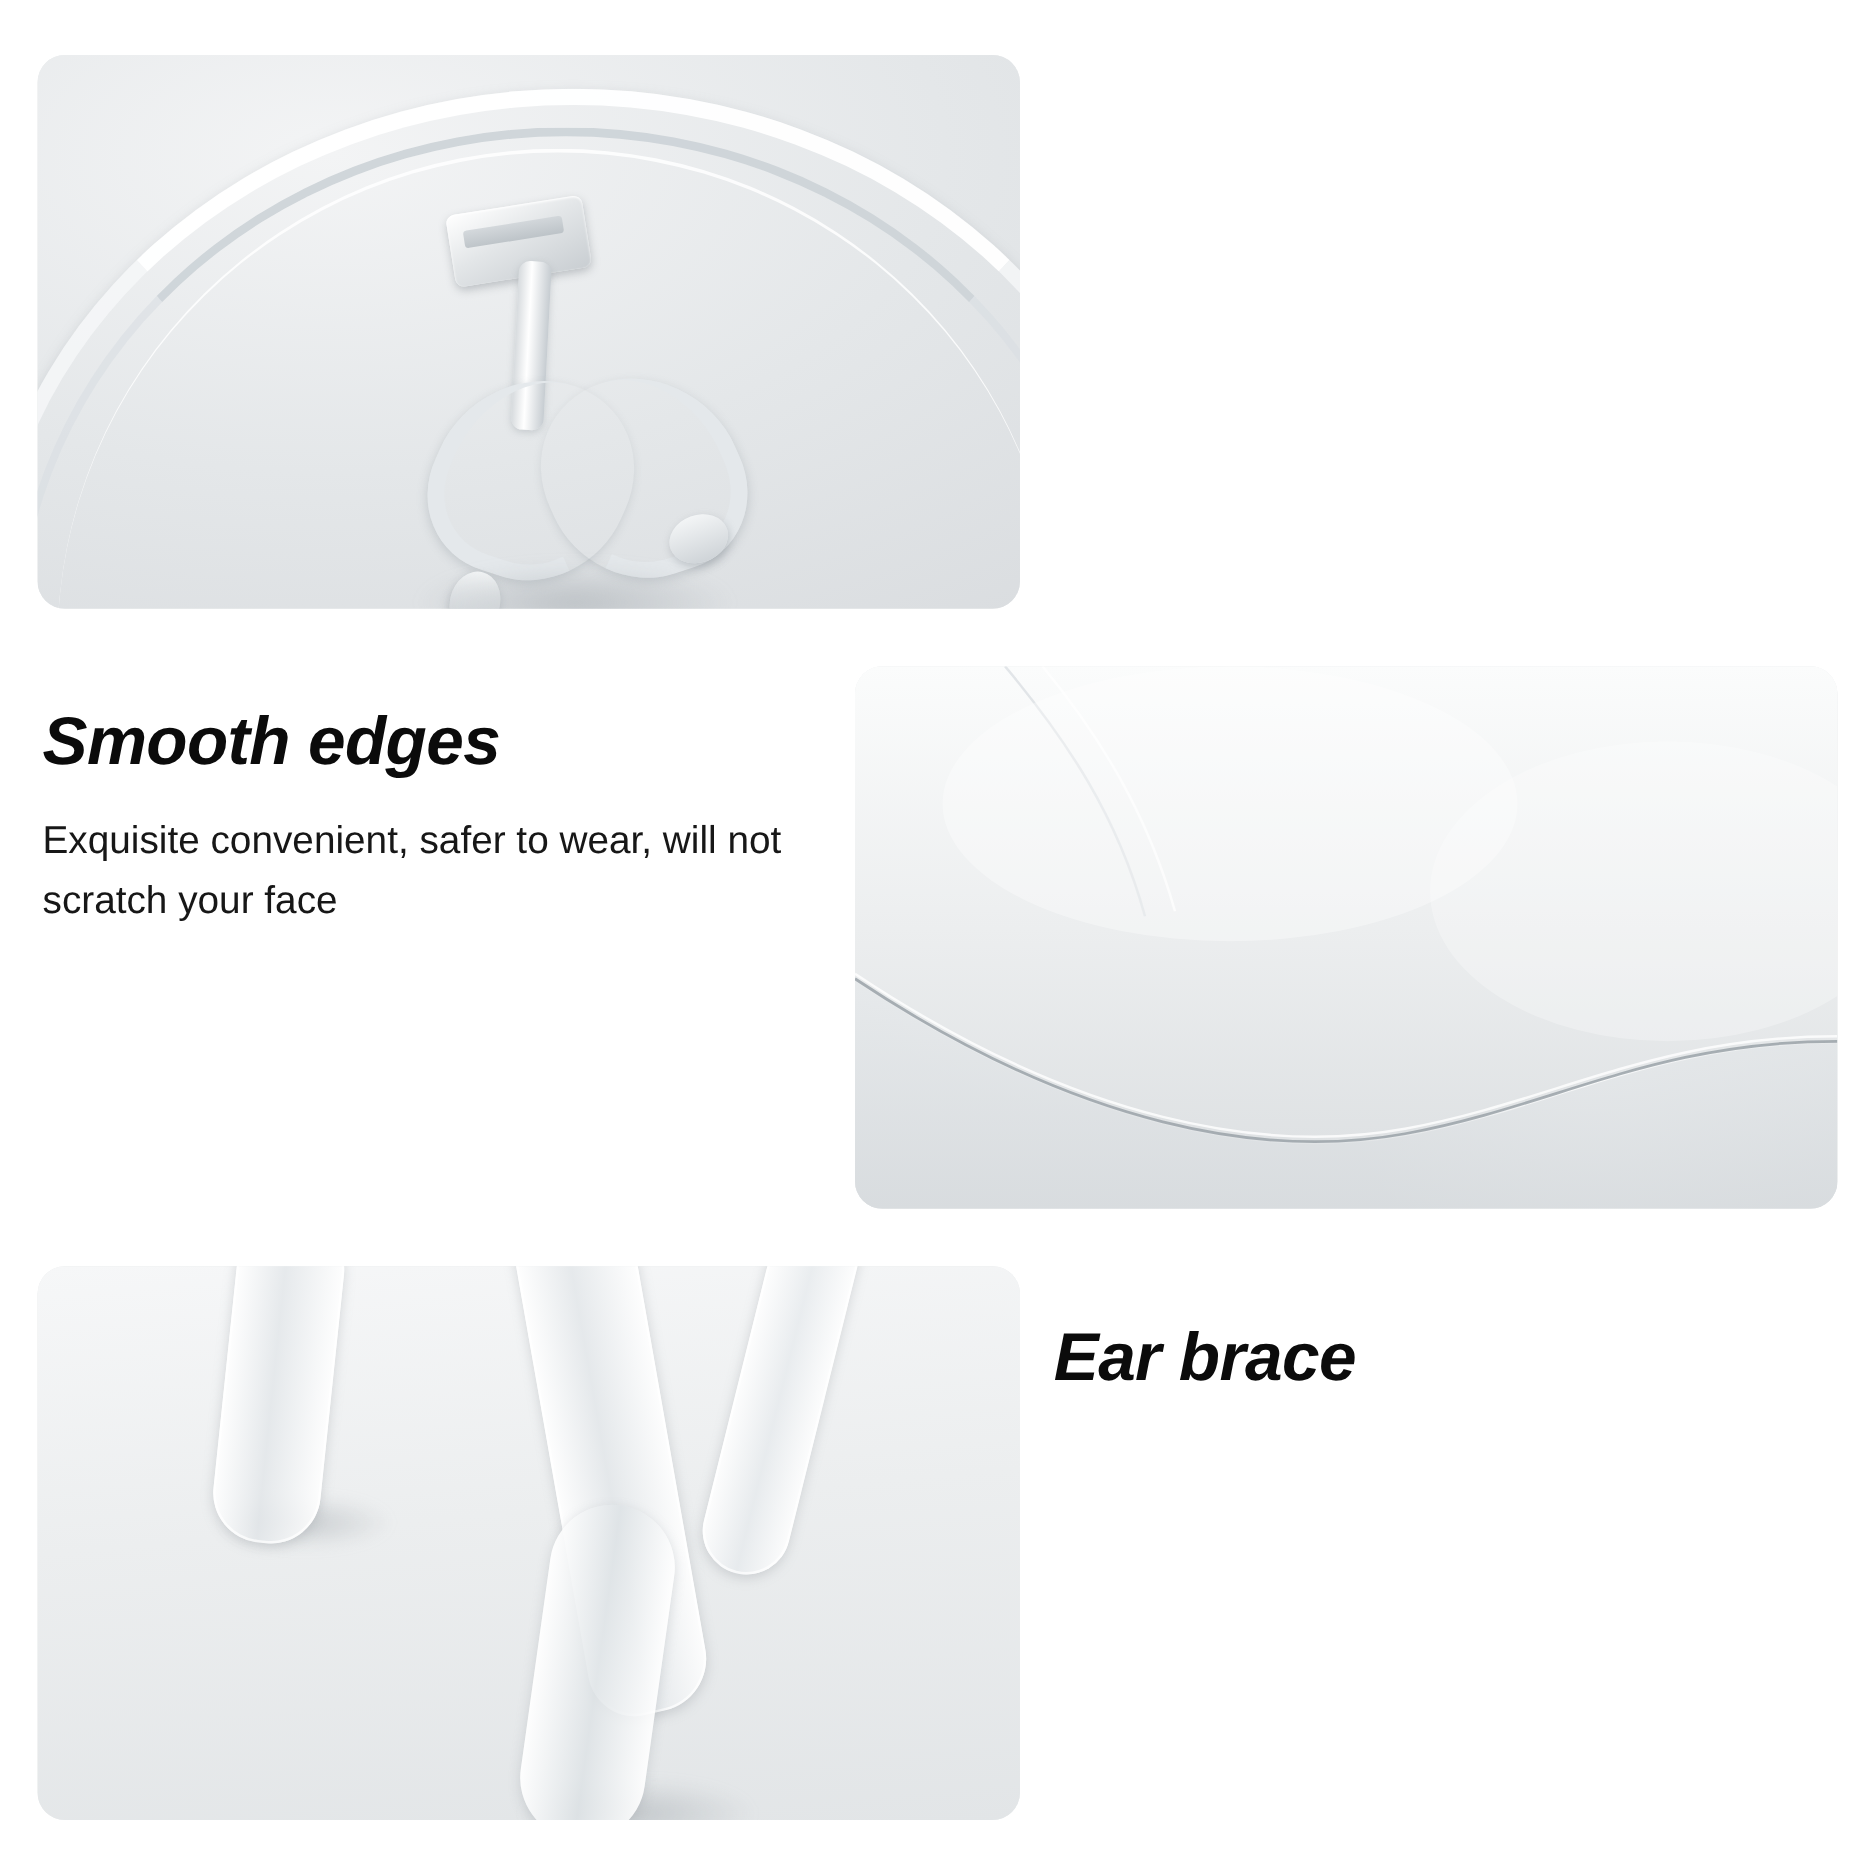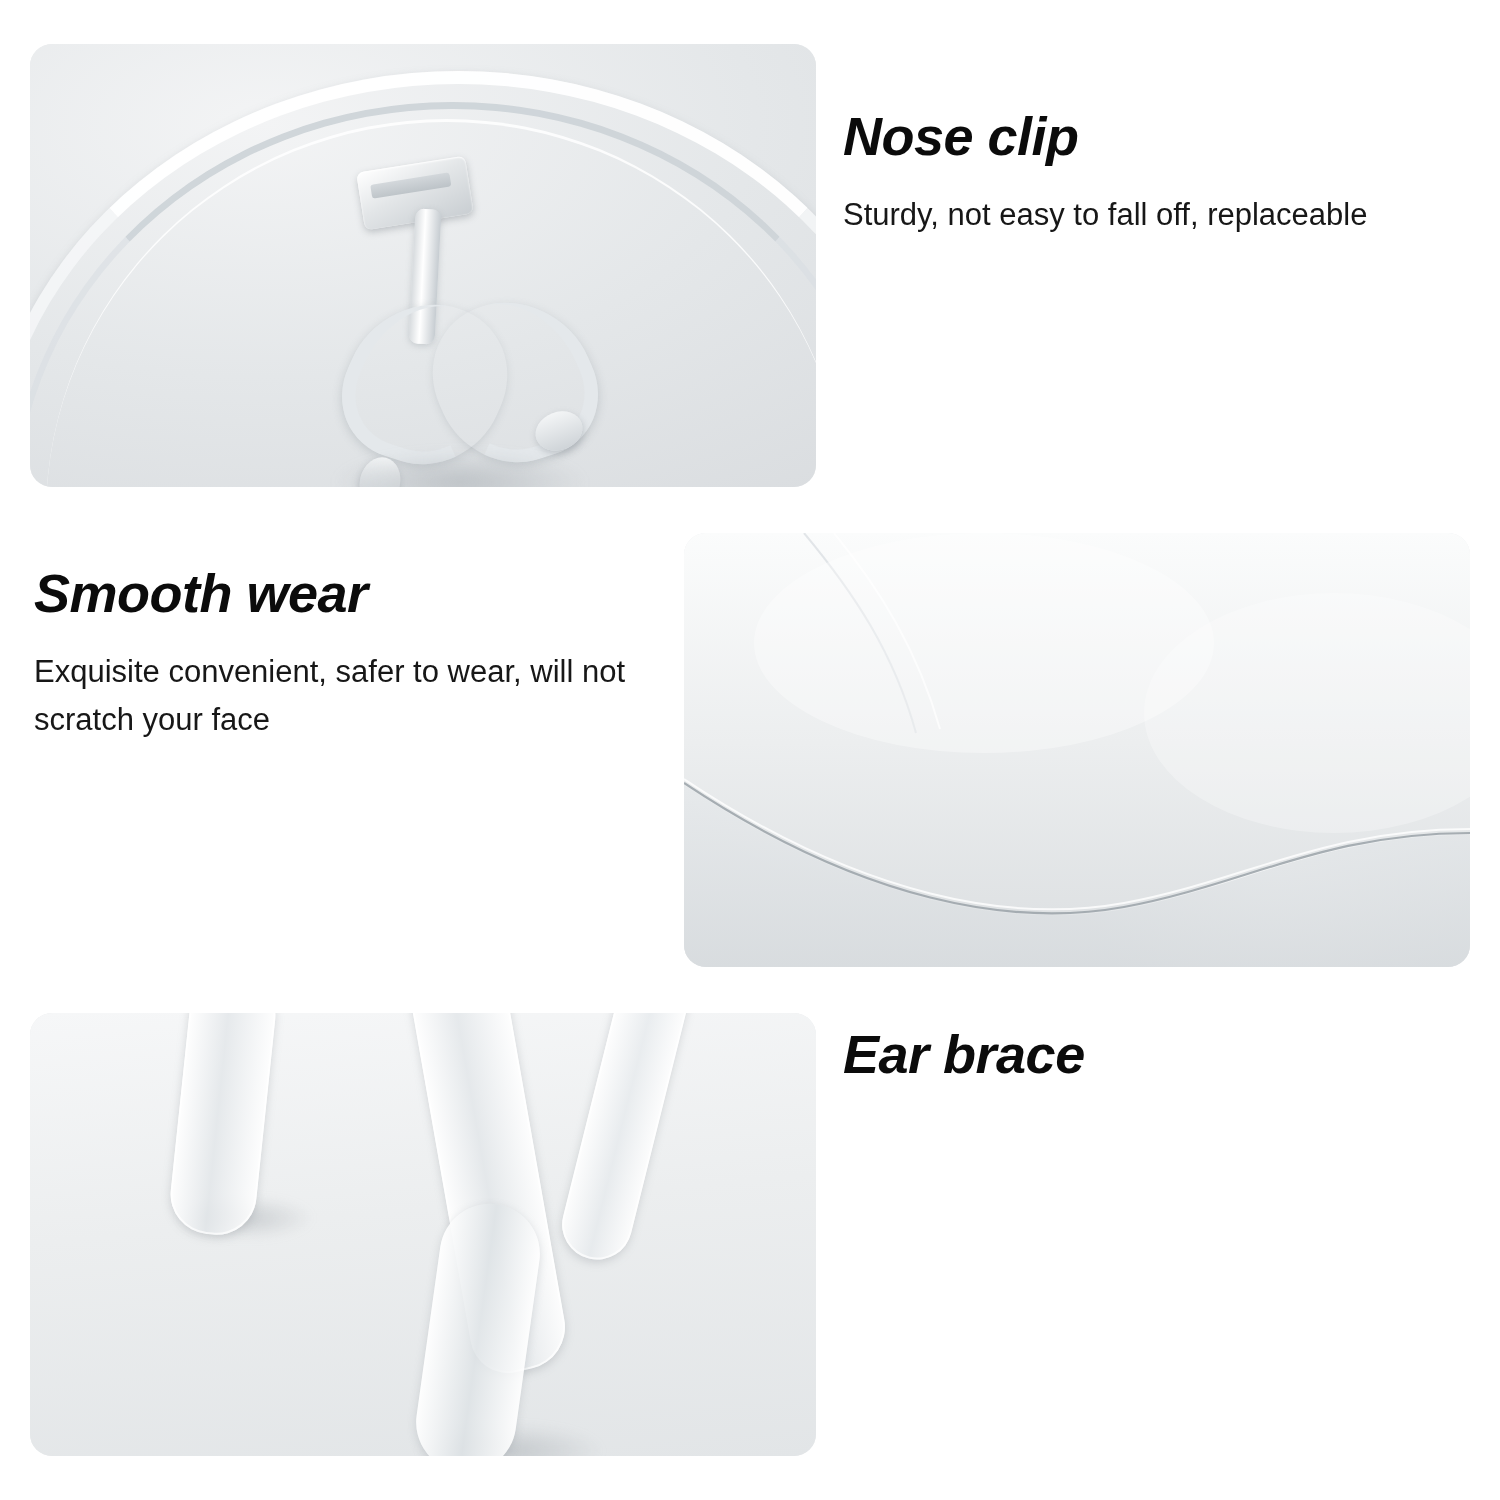--- a/index.html
+++ b/index.html
@@ -78,21 +78,21 @@
 
   
   #photo-earbrace {
     left: 30px;
     top: 1013px;
     width: 786px;
     height: 443px;
   }
   #text-earbrace {
     left: 843px;
-    top: 1026px;
+    top: 1058px;
     width: 620px;
   }
 
   
   
   
   .bg-grad-1 {
     position: absolute;
     inset: 0;
     background:
@@ -302,27 +302,23 @@
     <div class="arc-sheen"></div>
     <div class="clip-plate"></div>
     <div class="clip-stem"></div>
     <div class="pad-left"></div>
     <div class="pad-right"></div>
     <div class="pad-tip-l"></div>
     <div class="pad-tip-r"></div>
     <div class="soft-shadow-1"></div>
   </div>
 
-  <div class="text-block" id="text-noseclip">
-    <h2 class="feat-title">Nose clip</h2>
-    <p class="feat-desc">Sturdy, not easy to fall off, replaceable</p>
-  </div>
 
   <div class="text-block" id="text-edges">
-    <h2 class="feat-title">Smooth wear</h2>
+    <h2 class="feat-title">Smooth edges</h2>
     <p class="feat-desc">Exquisite convenient, safer to wear, will not scratch your face</p>
   </div>
 
   <div class="photo" id="photo-edges">
     <div class="bg-grad-2"></div>
     <div class="edge-haze"></div>
     <div class="edge-haze2"></div>
     <svg class="edge-curve" viewBox="0 0 786 434" preserveAspectRatio="none">
       <defs>
         <linearGradient id="gEdgeFill" x1="0" y1="0" x2="0" y2="1">

